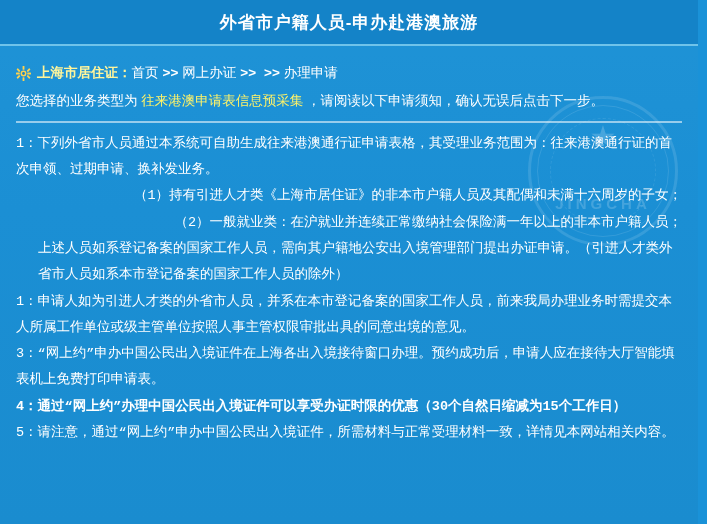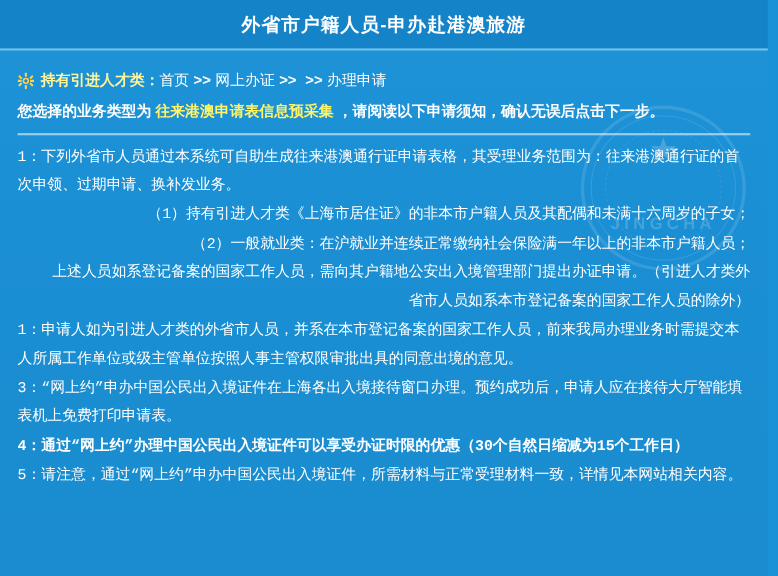--- a/index.html
+++ b/index.html
@@ -121,21 +121,21 @@
     font-weight: bold;
   }
   .crumb {
     color: #ffffff;
   }
   .crumb-link {
     color: #ffffff;
     text-decoration: none;
   }
   .biz-row {
-    font-weight: bold;
+    font-weight: normal;
     color: #ffffff;
     margin-bottom: 6px;
   }
   .biz-type {
     color: #fff368;
   }
   .divider {
     height: 2px;
     background: rgba(255,255,255,0.55);
     margin: 4px 0 8px 0;
@@ -145,21 +145,20 @@
     margin: 0 0 0 0;
     color: #ffffff;
     font-family: Liberation Mono, monospace;
   }
   .notice .indent1 {
     padding-left: 20px;
     text-align: right;
   }
   .notice .indent2 {
     padding-left: 22px;
-    text-align: right;
   }
   .highlight {
     font-weight: bold;
   }
 </style>
 </head>
 <body>
 
 <div class="page">
 
@@ -187,21 +186,21 @@
             <rect x="0" y="7" width="4" height="2" rx="0.6"></rect>
             <rect x="12" y="7" width="4" height="2" rx="0.6"></rect>
             <rect x="1.6" y="2.4" width="2" height="4" rx="0.6" transform="rotate(-45 2.6 4.4)"></rect>
             <rect x="12.4" y="9.6" width="2" height="4" rx="0.6" transform="rotate(-45 13.4 11.6)"></rect>
             <rect x="12.4" y="2.4" width="2" height="4" rx="0.6" transform="rotate(45 13.4 4.4)"></rect>
             <rect x="1.6" y="9.6" width="2" height="4" rx="0.6" transform="rotate(45 2.6 11.6)"></rect>
           </g>
           <circle cx="8" cy="8" r="1.5" fill="#1483c8"></circle>
         </svg>
       </span>
-      <span class="loc-label">持有引进人才类：</span>
+      <span class="loc-label">上海市居住证：</span>
       <a class="crumb-link" href="#">首页</a>
       <span class="loc-sep">&gt;&gt;</span>
       <a class="crumb-link" href="#">网上办证</a>
       <span class="loc-sep">&gt;&gt;</span>
       <span class="loc-sep">&gt;&gt;</span>
       <span class="crumb">办理申请</span>
     </div>
 
     <div class="biz-row">
       <span>您选择的业务类型为</span>

